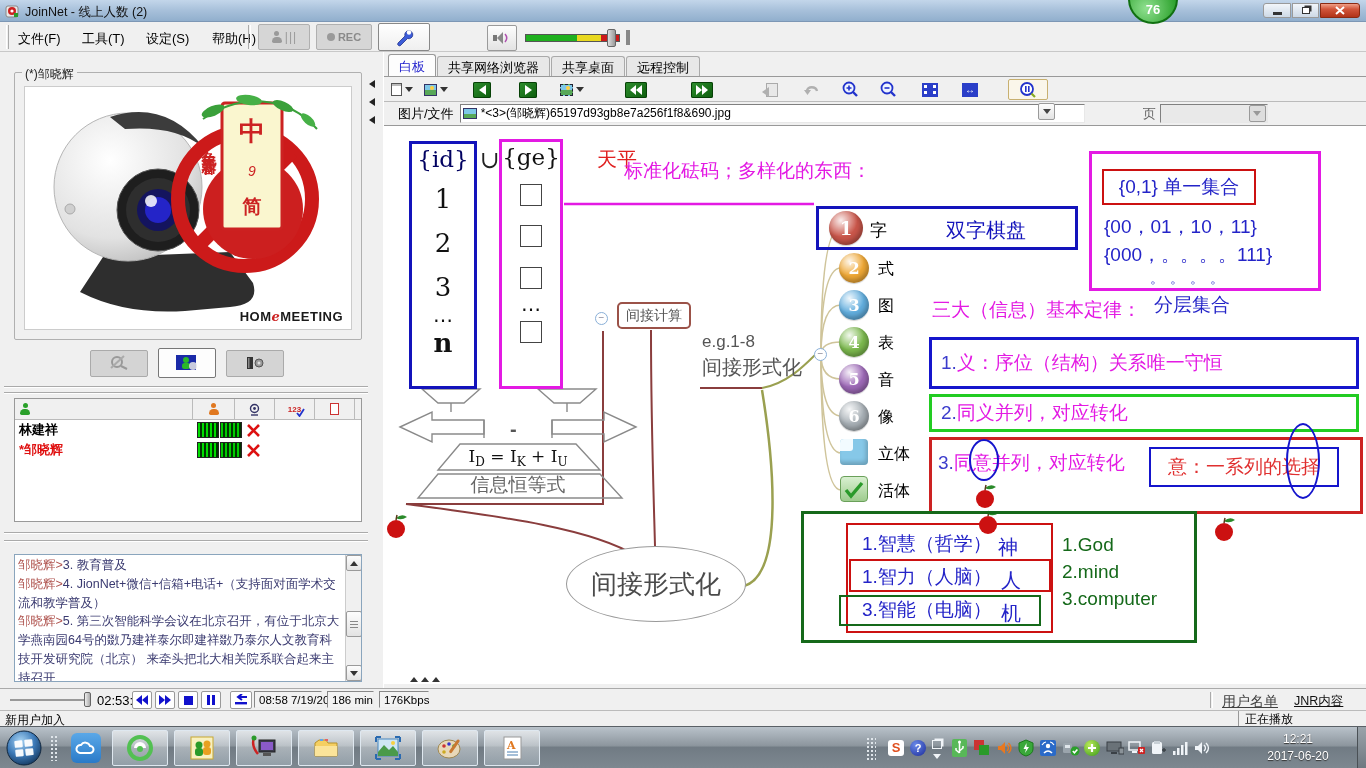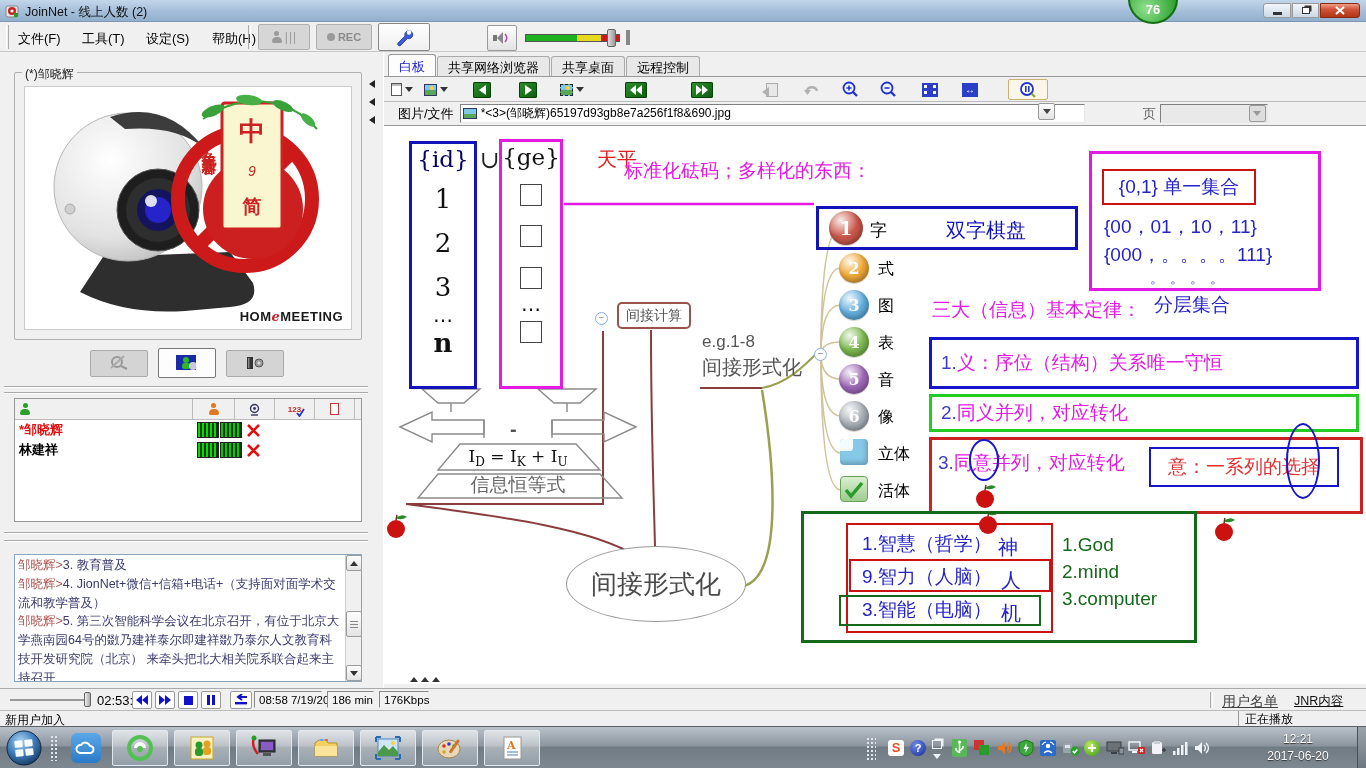--- a/index.html
+++ b/index.html
@@ -197,29 +197,29 @@
             <svg width="9" height="9" style="position:absolute;bottom:2px;right:9px">
               <path d="M1 5 l2.5 3 L8 1" stroke="#2233cc" stroke-width="1.8" fill="none"></path>
             </svg>
           </div>
         <div class="flex" style="width:40px;height:100%;border-right:1px solid #bbb;justify-content:center">
             <span style="width:9px;height:12px;background:#fff;border:1.4px solid #cc3333;display:inline-block"></span>
           </div>
         <div style="flex:1"></div>
       </div>
       <div class="flex" style="height:20px;padding-left:4px">
-        <span style="width:150px;font-weight:bold;font-size:13px;color:#e01010">*邹晓辉</span>
+        <span style="width:150px;font-weight:bold;font-size:13px;color:#000">林建祥</span>
         <span style="width:22px;height:16px;margin-left:28px;background:repeating-linear-gradient(90deg,#0d0,#0d0 2px,#030 2px,#030 4px);border:1px solid #222"></span>
         <span style="width:22px;height:16px;margin-left:1px;background:repeating-linear-gradient(90deg,#0c0,#0c0 2px,#030 2px,#030 4px);border:1px solid #222"></span>
         <svg width="15" height="15" style="margin-left:4px">
             <path d="M2 2 L13 13 M13 2 L2 13" stroke="#dd1111" stroke-width="2.6"></path>
           </svg>
       </div>
       <div class="flex" style="height:20px;padding-left:4px">
-        <span style="width:150px;font-weight:bold;font-size:13px;color:#000">林建祥</span>
+        <span style="width:150px;font-weight:bold;font-size:13px;color:#e01010">*邹晓辉</span>
         <span style="width:22px;height:16px;margin-left:28px;background:repeating-linear-gradient(90deg,#0d0,#0d0 2px,#030 2px,#030 4px);border:1px solid #222"></span>
         <span style="width:22px;height:16px;margin-left:1px;background:repeating-linear-gradient(90deg,#0c0,#0c0 2px,#030 2px,#030 4px);border:1px solid #222"></span>
         <svg width="15" height="15" style="margin-left:4px">
             <path d="M2 2 L13 13 M13 2 L2 13" stroke="#dd1111" stroke-width="2.6"></path>
           </svg>
       </div>
     </div>
 
     <div class="ab groove" style="left:4px;top:480px;width:364px"></div>
     <div class="ab groove" style="left:4px;top:488px;width:364px"></div>
@@ -529,21 +529,21 @@
       <div class="ab" style="left:182px;top:420px;width:180px;height:76px;border:1.5px solid #999;border-radius:50%;display:flex;align-items:center;justify-content:center;background:#fff">
         <span style="font-size:26px;font-weight:normal;color:#4a4a4a">间接形式化</span>
       </div>
 
       <div class="ab" style="left:417px;top:385px;width:396px;height:132px;border:3px solid #15691a"></div>
       <div class="ab" style="left:462px;top:397px;width:207px;height:110px;border:2.5px solid #cc1111"></div>
       <div class="ab" style="left:465px;top:433px;width:202px;height:33px;border:2.5px solid #cc1111"></div>
       <div class="ab" style="left:455px;top:469px;width:202px;height:31px;border:2.5px solid #15691a"></div>
       <div class="ab" style="left:478px;top:405px;font-size:19px;color:#2424c8">1.智慧（哲学）</div>
       <div class="ab" style="left:614px;top:408px;font-size:20px;color:#2424c8">神</div>
-      <div class="ab" style="left:478px;top:438px;font-size:19px;color:#2424c8">9.智力（人脑）</div>
+      <div class="ab" style="left:478px;top:438px;font-size:19px;color:#2424c8">1.智力（人脑）</div>
       <div class="ab" style="left:617px;top:441px;font-size:20px;color:#2424c8">人</div>
       <div class="ab" style="left:478px;top:471px;font-size:19px;color:#2424c8">3.智能（电脑）</div>
       <div class="ab" style="left:617px;top:474px;font-size:20px;color:#2424c8">机</div>
       <div class="ab" style="left:678px;top:408px;font-size:19px;color:#15691a">1.God</div>
       <div class="ab" style="left:678px;top:435px;font-size:19px;color:#15691a">2.mind</div>
       <div class="ab" style="left:678px;top:462px;font-size:19px;color:#15691a">3.computer</div>
 
       <div class="ab flex" style="left:26px;bottom:2px;gap:3px">
         <span class="tup"></span>
           <span class="tup"></span>

